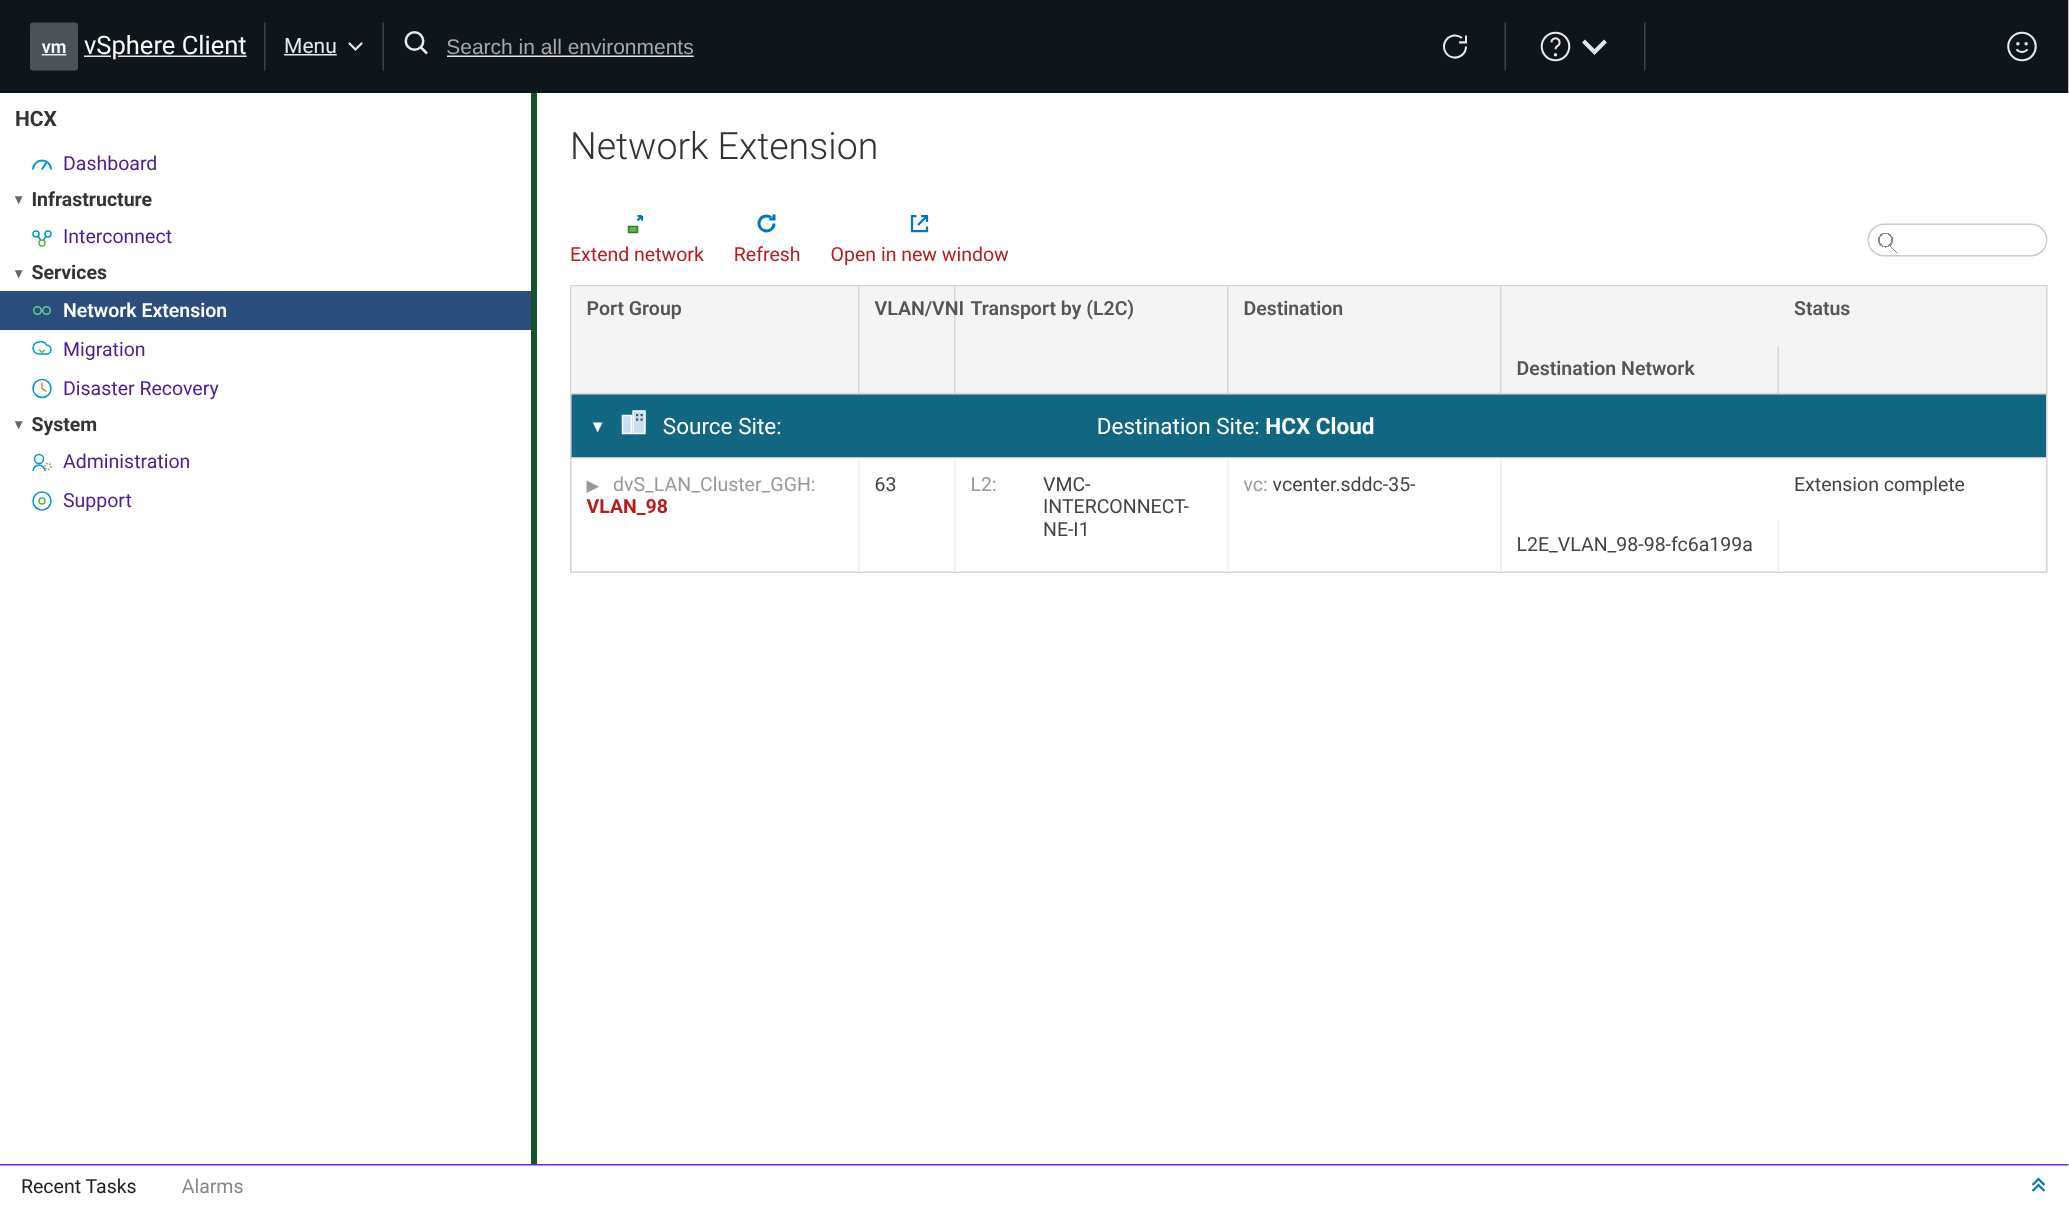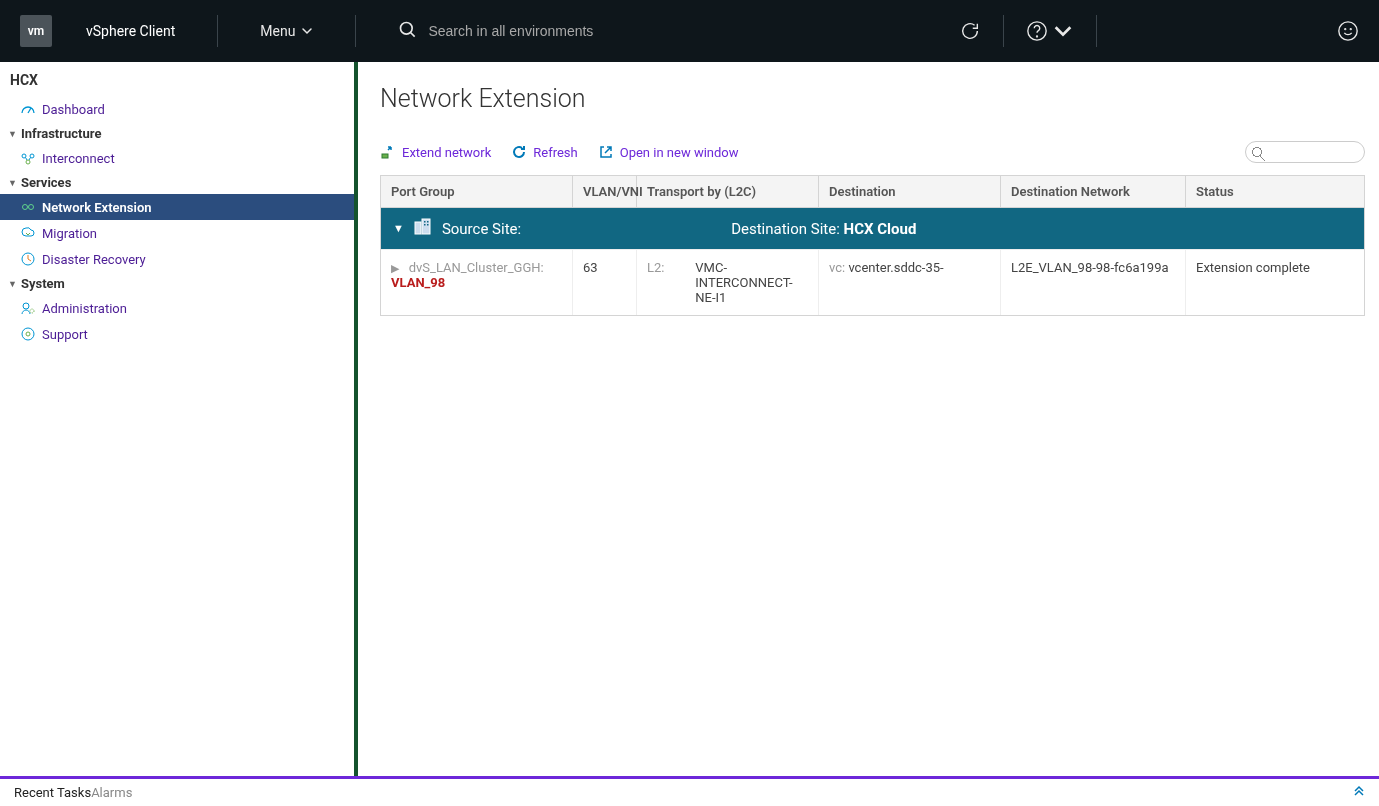--- a/index.html
+++ b/index.html
@@ -16,30 +16,31 @@
 }
 
 
 .topbar {
   height: 62px;
   background: #0e161b;
   color: #e8e8e8;
   display: flex;
   align-items: center;
   padding: 0 20px;
-  gap: 34px;
+  gap: 4px;
+  text-decoration: underline;
 }
 .vm-box {
   width: 32px; height: 32px;
   background: #4b5359;
   border-radius: 2px;
   display: flex; align-items: center; justify-content: center;
   font-weight: 600; font-size: 12px; color: #fff;
 }
-.app-title { font-size: 14px; font-weight: 400; color: #fff; text-align: center; }
+.app-title { font-size: 17px; font-weight: 400; color: #fff; text-align: center; }
 .divider { width: 1px; height: 32px; background: #3a444b; margin: 0 8px; }
 .menu-btn { display: flex; align-items: center; gap: 6px; cursor: pointer; font-size: 14px; color: #e8e8e8; }
 .menu-btn svg { width: 12px; height: 12px; }
 .search-wrap { display: flex; align-items: center; gap: 10px; flex: 1; }
 .search-icon-top svg { width: 20px; height: 20px; stroke: #e8e8e8; fill: none; stroke-width: 2; }
 .search-input {
   background: transparent; border: none; color: #fde047; font-size: 14px; outline: none; width: 300px;
 }
 .search-input::placeholder { color: #a8a8a8; }
 .right-icons { display: flex; align-items: center; gap: 18px; }
@@ -81,21 +82,21 @@
 .sb-item.sel .sb-icon svg { stroke: #9fd; }
 .sb-item .lbl { flex: 1; }
 .sb-item.sel .lbl { font-weight: 600; }
 
 
 .content { flex: 1; padding: 22px 14px 10px 22px; overflow-y: auto; }
 .page-title { font-size: 25px; font-weight: 300; color: #333; margin-bottom: 28px; }
 .toolbar { display: flex; align-items: center; gap: 20px; margin-bottom: 12px; }
 .tb-btn {
   display: flex; align-items: center; gap: 6px; cursor: pointer;
-  font-size: 13px; color: #6d28d9;
+  font-size: 13px; color: #b91c1c; flex-direction: column;
 }
 .tb-btn .tb-icon { width: 16px; height: 16px; display: inline-flex; align-items: center; justify-content: center; }
 .tb-spacer { flex: 1; }
 .tb-search {
   width: 120px; height: 22px; border: 1px solid #ccc; border-radius: 11px;
   padding: 0 8px 0 26px; font-size: 12px; position: relative;
   background:
     radial-gradient(circle at 11px 10px, transparent 4px, #888 4px, #888 5px, transparent 5px),
     linear-gradient(45deg, transparent 46%, #888 46%, #888 54%, transparent 54%) 13px 13px / 6px 6px no-repeat;
   background-color: #fff;
@@ -107,21 +108,21 @@
   display: flex; background: #f4f4f4; border-bottom: 1px solid #d4d4d4;
 }
 .th {
   padding: 8px 10px; font-weight: 600; border-right: 1px solid #d4d4d4; color: #555;
 }
 .th:last-child { border-right: none; }
 .c-pg { width: 192px; }
 .c-vlan { width: 64px; }
 .c-l2c { width: 182px; }
 .c-dest { width: 182px; }
-.c-dnet { width: 185px; }
+.c-dnet { width: 185px; margin-top: 40px; }
 .c-status { flex: 1; }
 
 .group-row {
   background: #116782; color: #fff; display: flex; align-items: center;
   padding: 10px 12px; gap: 10px;
 }
 .group-row .g-caret { cursor: pointer; font-size: 11px; }
 .group-row .buildings svg { width: 18px; height: 18px; }
 .group-row .g-src { font-size: 15px; }
 .group-row .g-dst-wrap { margin-left: 200px; font-size: 15px; }
@@ -131,22 +132,22 @@
 .td {
   padding: 10px 10px; border-right: 1px solid #eee; color: #444; word-break: break-word;
 }
 .td:last-child { border-right: none; }
 .row-caret { color: #999; margin-right: 6px; font-size: 11px; display: inline-block; cursor: pointer; }
 .td .dim { color: #999; }
 .td .em { color: #b91c1c; font-weight: 700; }
 
 
 .bottombar {
-  height: 30px; border-top: 3px solid #6d28d9; display: flex; align-items: center;
-  padding: 0 14px; font-size: 13px; background: #fff;
+  height: 30px; border-top: 1px solid #6d28d9; display: flex; align-items: center;
+  padding: 0 14px; gap: 30px; font-size: 13px; background: #fff;
 }
 .bottombar .tab { cursor: pointer; color: #888; }
 .bottombar .tab.active { color: #222; }
 .bottombar .up-icon { margin-left: auto; cursor: pointer; color: #0079b8; }
 </style>
 </head>
 <body>
 
 <div class="topbar">
   <div class="vm-box">

